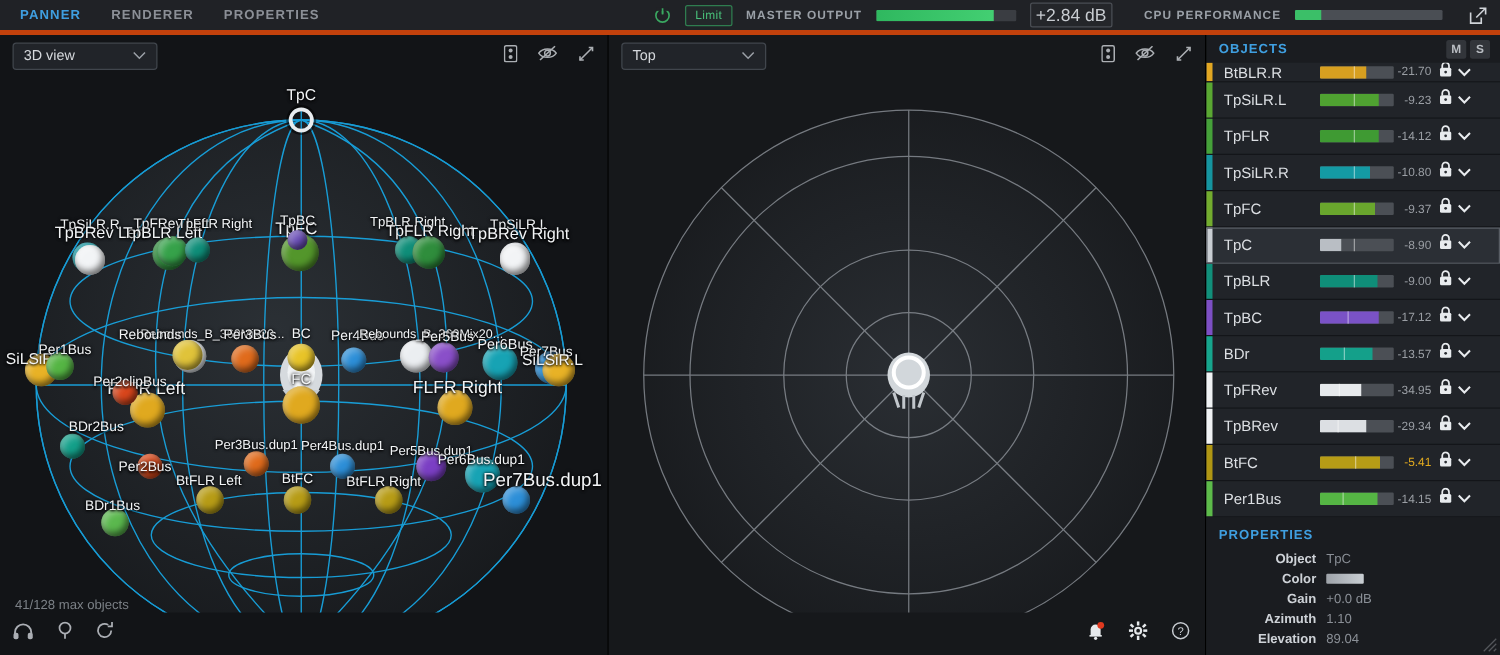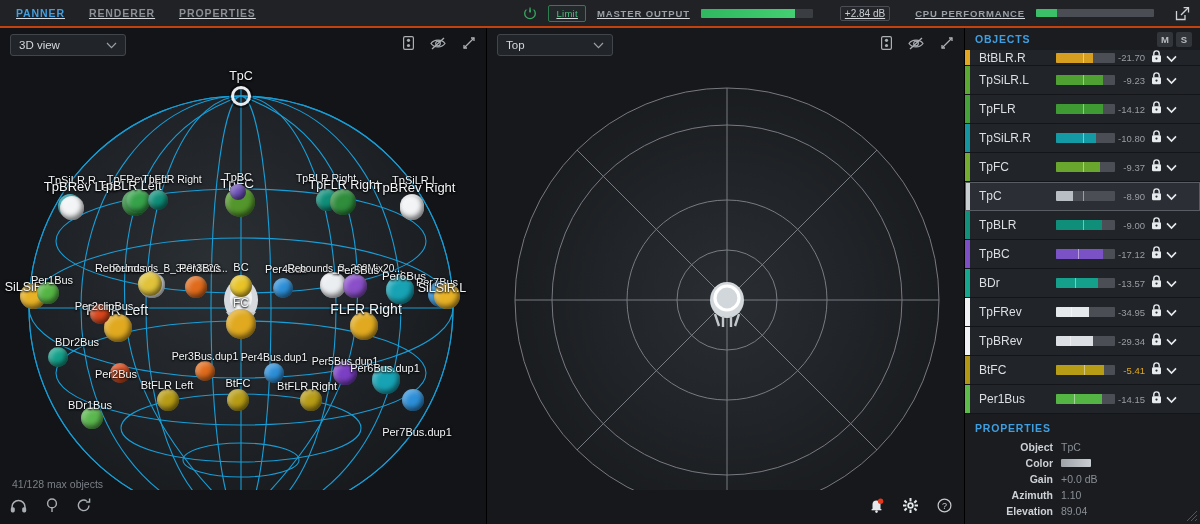--- a/index.html
+++ b/index.html
@@ -8,36 +8,36 @@
     background: #1a1c1f;
     font-family: "Liberation Sans", sans-serif;
     overflow: hidden;
     color: #d8dadd;
   }
   #app { position: relative; width: 1200px; height: 524px; display: flex; flex-direction: column; }
 
   
   .topbar {
     height: 28px; background: #202226; display: flex; align-items: center;
-    border-bottom: 2px solid #c2410c; flex: 0 0 28px; position: relative; text-decoration: underline;
+    border-bottom: 4px solid #c2410c; flex: 0 0 28px; position: relative;
   }
   .tabs { display: flex; align-items: center; padding-left: 16px; gap: 24px; }
   .tab { font-size: 10.5px; letter-spacing: .9px; color: #8b8f96; font-weight: bold; cursor: pointer; }
   .tab.active { color: #3f9fe0; }
   .topright { margin-left: auto; display: flex; align-items: center; gap: 11px; padding-right: 10px; }
   .power { width: 14px; height: 14px; position: relative; cursor: pointer; }
   .power svg { display: block; }
   .limit-btn {
     border: 1px solid #2f7d4f; color: #49c07a; font-size: 9.5px; padding: 2px 7px 2px 7px;
     border-radius: 2px; background: #23282a; letter-spacing: .3px; cursor: pointer;
   }
   .lbl-sm { font-size: 9.5px; letter-spacing: .85px; color: #9aa0a7; font-weight: bold; }
   .meter-wrap { width: 112px; height: 9px; background: #3a3d42; border-radius: 1px; position: relative; overflow: hidden; }
   .meter-fill { height: 100%; background: linear-gradient(90deg,#2fb85f,#43cf72); }
-  .db-box { border: 1px solid #4a4e54; font-size: 10px; color: #c8ccd1; padding: 1px 4px; border-radius: 2px; background: #24262a; margin-left: 16px; }
+  .db-box { border: 1px solid #4a4e54; font-size: 14px; color: #c8ccd1; padding: 1px 4px; border-radius: 2px; background: #24262a; }
   .cpu-wrap { width: 118px; height: 8px; background: #4a4e54; border-radius: 1px; overflow: hidden; }
   .cpu-fill { height: 100%; background: #3bbf68; }
   .popout { width: 15px; height: 15px; cursor: pointer; }
 
   
   .main { flex: 1 1 auto; display: flex; min-height: 0; }
   .viewport {
     position: relative; background: #121417; overflow: hidden;
     border-right: 1px solid #000;
   }
@@ -285,21 +285,21 @@
           <div class="objlabel" style="left: 116px; top: 346px; font-size: 11px;">Per2Bus</div>
           <div class="obj sph" style="left: 205px; top: 343px; width: 20px; height: 20px; background: rgb(224, 107, 28);"></div>
           <div class="objlabel" style="left: 205px; top: 328px; font-size: 10.5px;">Per3Bus.dup1</div>
           <div class="obj sph" style="left: 274px; top: 345px; width: 20px; height: 20px; background: rgb(45, 143, 216);"></div>
           <div class="objlabel" style="left: 274px; top: 329px; font-size: 10.5px;">Per4Bus.dup1</div>
           <div class="obj sph" style="left: 345px; top: 345px; width: 24px; height: 24px; background: rgb(123, 63, 196);"></div>
           <div class="objlabel" style="left: 345px; top: 333px; font-size: 10.5px;">Per5Bus.dup1</div>
           <div class="obj sph" style="left: 386px; top: 352px; width: 28px; height: 28px; background: rgb(23, 163, 180);"></div>
           <div class="objlabel" style="left: 385px; top: 340px; font-size: 11px;">Per6Bus.dup1</div>
           <div class="obj sph" style="left: 413px; top: 372px; width: 22px; height: 22px; background: rgb(45, 143, 216);"></div>
-          <div class="objlabel" style="left: 417px; top: 356px; font-size: 11px; margin-top: 48px;">Per7Bus.dup1</div>
+          <div class="objlabel" style="left: 434px; top: 356px; font-size: 15px;">Per7Bus.dup1</div>
           <div class="obj sph" style="left: 168px; top: 372px; width: 22px; height: 22px; background: rgb(183, 156, 22);"></div>
           <div class="objlabel" style="left: 167px; top: 357px; font-size: 11px;">BtFLR Left</div>
           <div class="obj sph" style="left: 238px; top: 372px; width: 22px; height: 22px; background: rgb(183, 156, 22);"></div>
           <div class="objlabel" style="left: 238px; top: 355px; font-size: 11px;">BtFC</div>
           <div class="obj sph" style="left: 311px; top: 372px; width: 22px; height: 22px; background: rgb(183, 156, 22);"></div>
           <div class="objlabel" style="left: 307px; top: 358px; font-size: 11px;">BtFLR Right</div>
           <div class="obj sph" style="left: 92px; top: 390px; width: 22px; height: 22px; background: rgb(91, 184, 78);"></div>
           <div class="objlabel" style="left: 90px; top: 377px; font-size: 11px;">BDr1Bus</div>
         </div>
 

